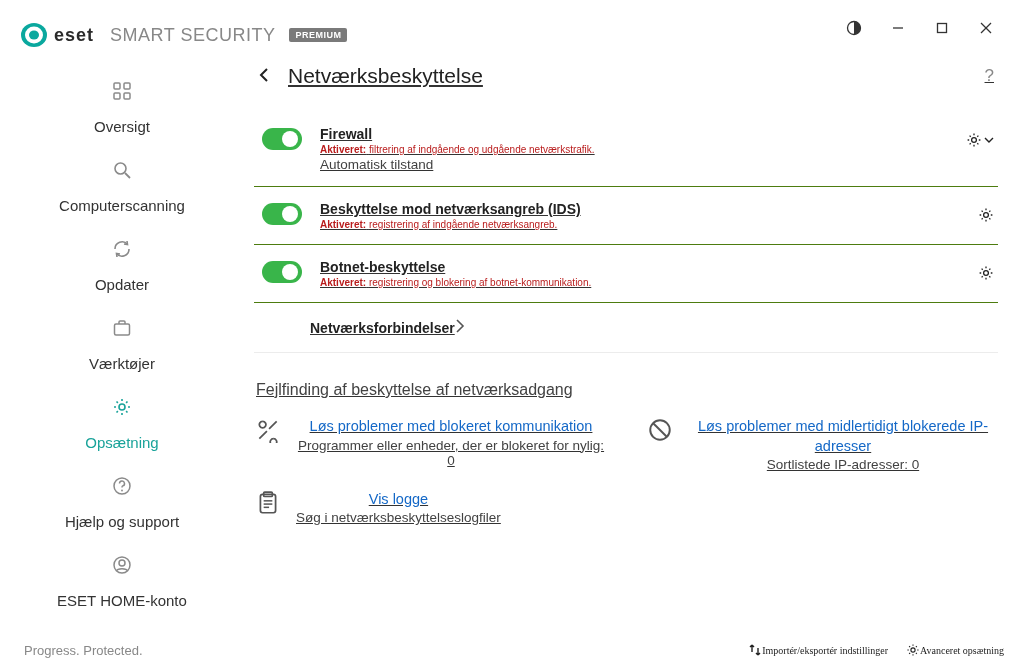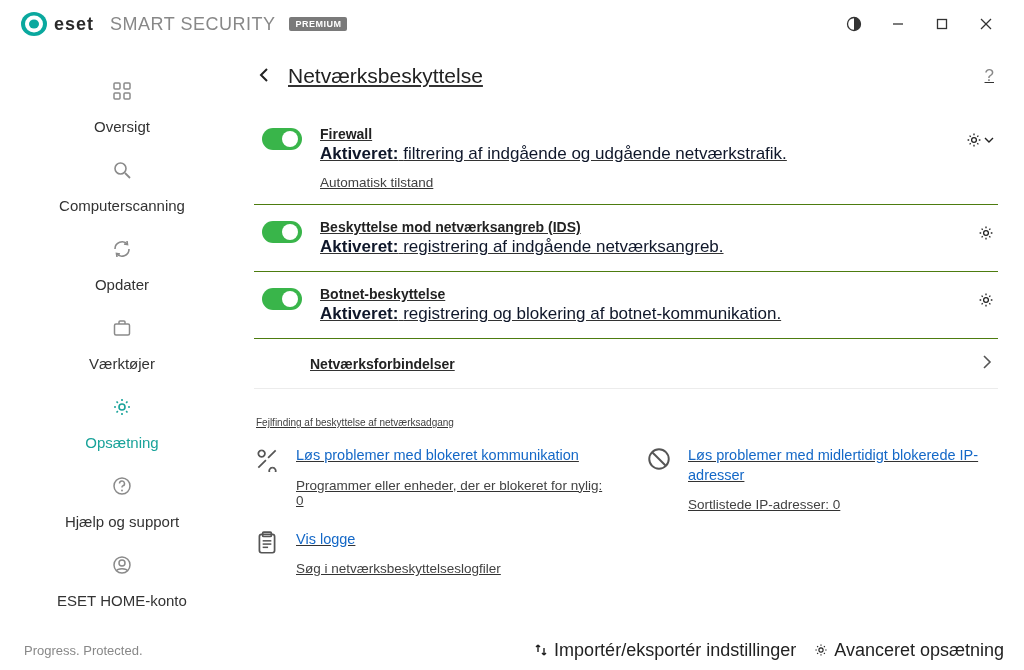--- a/index.html
+++ b/index.html
@@ -1,17 +1,17 @@
 <!DOCTYPE html>
 <html><head>
 <meta charset="utf-8">
 <style>
 * { margin: 0; padding: 0; box-sizing: border-box; }
 body { font-family: "Segoe UI", Arial, sans-serif; font-size: 14px; color: #333; background: #fff; width: 1024px; height: 670px; overflow: hidden; display: flex; flex-direction: column; }
-.titlebar { display: flex; align-items: center; height: 48px; padding: 0 16px 0 20px; }
+.titlebar { display: flex; align-items: flex-end; height: 48px; padding: 0 16px 0 20px; }
 .logo-area { display: flex; align-items: center; gap: 8px; }
 .eset-logo { display: flex; align-items: center; }
 .eset-shape { width: 28px; height: 26px; }
 .eset-text { font-weight: 700; font-size: 18px; letter-spacing: 1px; margin-left: 6px; color: #2a2a2a; }
 .product-name { font-size: 18px; font-weight: 300; color: #888; margin-left: 8px; letter-spacing: 0.5px; }
 .badge-premium { background: #7a7a7a; color: #fff; font-size: 9px; font-weight: 600; padding: 2px 6px; border-radius: 2px; margin-left: 6px; letter-spacing: 0.5px; }
 .titlebar-spacer { flex: 1; }
 .win-controls { display: flex; align-items: center; gap: 0; }
 .win-btn { width: 44px; height: 40px; display: flex; align-items: center; justify-content: center; cursor: pointer; color: #333; }
 .main-area { flex: 1; display: flex; }
@@ -25,37 +25,37 @@
 .back-btn { cursor: pointer; color: #333; padding: 4px; }
 .page-title { font-size: 21px; font-weight: 400; color: #222; }
 .help-btn { margin-left: auto; color: #888; cursor: pointer; font-size: 17px; padding: 4px; }
 .setting-row { display: flex; align-items: flex-start; padding: 14px 0 14px 8px; border-bottom: 1px solid #4d7c0f; gap: 18px; }
 .toggle { width: 40px; height: 22px; border-radius: 11px; position: relative; cursor: pointer; flex-shrink: 0; margin-top: 2px; }
 .toggle.on { background: #39b54a; }
 .toggle .knob { position: absolute; width: 16px; height: 16px; background: #fff; border-radius: 50%; top: 3px; }
 .toggle.on .knob { right: 4px; }
 .setting-text { flex: 1; }
 .setting-title { font-weight: 600; font-size: 14px; color: #222; margin-bottom: 2px; }
-.setting-sub { font-size: 17px; color: #0f172a; }
+.setting-sub { font-size: 10px; color: #b91c1c; }
 .setting-sub b { font-weight: 600; }
-.setting-extra { font-size: 13.5px; color: #424242; margin-top: 11px; }
+.setting-extra { font-size: 13.5px; color: #424242; margin-top: 2px; }
 .gear-btn { color: #333; cursor: pointer; padding: 4px; margin-top: 2px; display: flex; align-items: center; gap: 2px; }
-.link-row { display: flex; align-items: center; justify-content: space-between; padding: 16px 6px 16px 56px; border-bottom: 1px solid #ececec; cursor: pointer; }
+.link-row { display: flex; align-items: center; padding: 16px 6px 16px 56px; border-bottom: 1px solid #ececec; cursor: pointer; }
 .link-row .label { font-weight: 600; font-size: 14px; color: #222; }
 .chev { color: #666; }
-.troubleshoot-heading { font-size: 10px; color: #424242; margin: 28px 0 18px 2px; }
+.troubleshoot-heading { font-size: 16px; color: #424242; margin: 28px 0 18px 2px; }
 .trouble-grid { display: flex; gap: 40px; }
-.trouble-col { flex: 1; }
+.trouble-col { flex: 1; text-align: center; }
 .trouble-item { display: flex; gap: 14px; margin-bottom: 22px; }
 .trouble-icon { width: 28px; height: 28px; color: #666; flex-shrink: 0; }
 .trouble-link { color: #1468c7; font-size: 14.5px; font-weight: 400; cursor: pointer; line-height: 1.35; }
-.trouble-desc { color: #424242; font-size: 13.5px; margin-top: 12px; }
+.trouble-desc { color: #424242; font-size: 13.5px; margin-top: 1px; }
 .footer { height: 40px; display: flex; align-items: center; padding: 0 20px 0 24px; color: #888; font-size: 13px; text-align: right; }
 .footer-spacer { flex: 1; }
-.footer-action { display: flex; align-items: center; gap: 6px; margin-left: 18px; color: #222; cursor: pointer; font-size: 18px; }
+.footer-action { display: flex; align-items: center; margin-left: 18px; color: #222; cursor: pointer; font-size: 10px; font-family: Liberation Serif, serif; }
 </style>
 </head>
 <body>
 
 <div class="titlebar">
   <div class="logo-area">
     <span class="eset-logo">
       <svg class="eset-shape" viewBox="0 0 28 26">
         <ellipse cx="14" cy="13" rx="13" ry="12" fill="#0aa89e"></ellipse>
         <ellipse cx="14" cy="13" rx="9" ry="8.5" fill="#fff"></ellipse>

